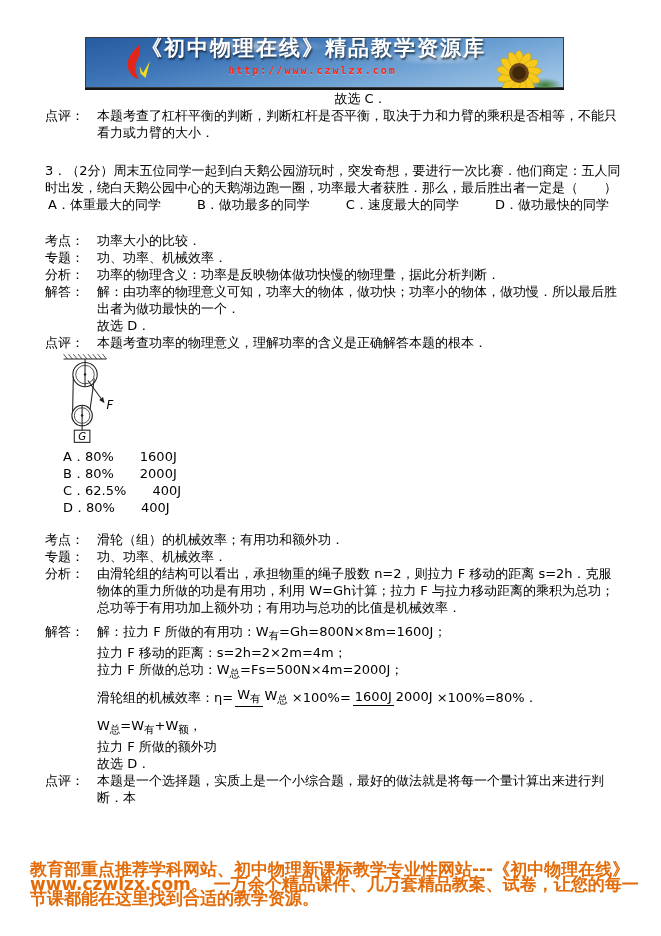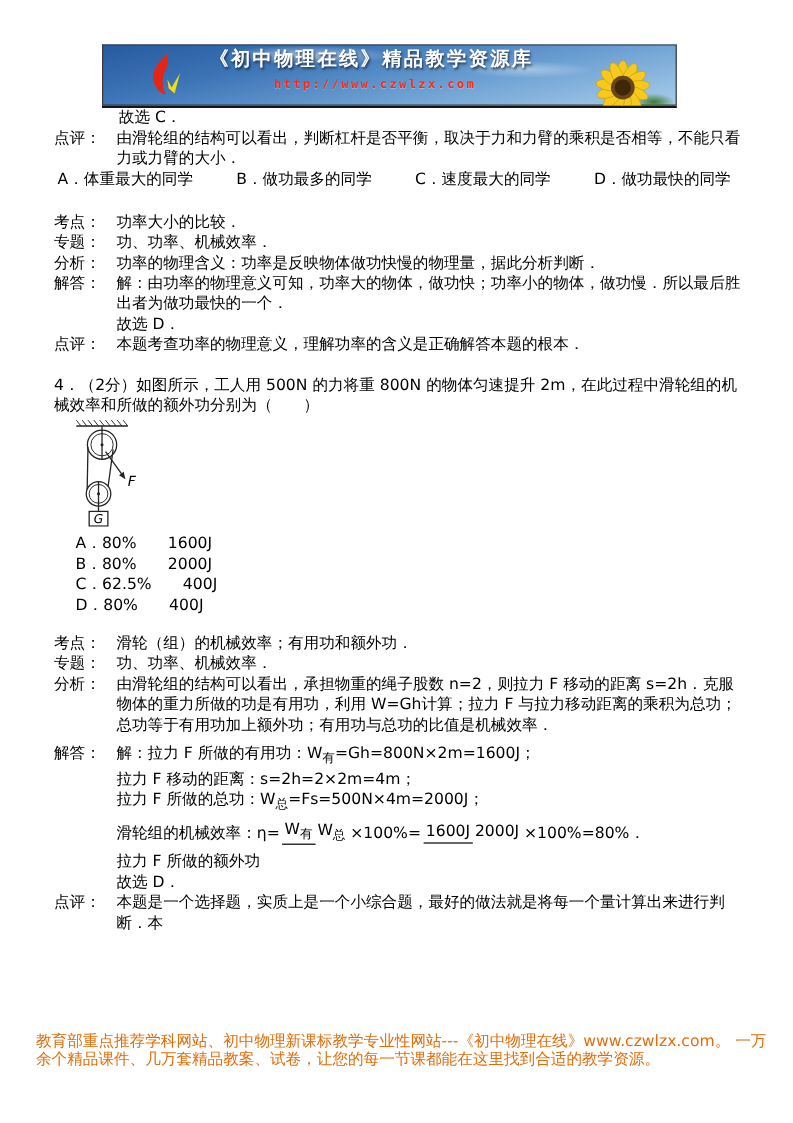--- a/index.html
+++ b/index.html
@@ -12,56 +12,56 @@
   .banner{
     position:absolute;left:85px;top:37px;width:479px;height:51px;overflow:hidden;
     background:linear-gradient(168deg,#275a9f 0%,#3c74b6 30%,#6b9fd2 62%,#a9cdea 100%);
     border-bottom:2px solid #161616;box-shadow:0 0 0 1px #3a3a3a inset;
   }
   .cloud{position:absolute;background:radial-gradient(ellipse at center,rgba(255,255,255,.55),rgba(255,255,255,0) 70%);}
   .cloud.c1{left:96px;top:1px;width:150px;height:16px;}
   .cloud.c2{left:300px;top:14px;width:110px;height:14px;opacity:.7;}
   .banner-title{
     position:absolute;left:56px;right:86px;top:3px;text-align:center;
-    color:#fff;font-weight:bold;font-size:16px;letter-spacing:2px;
+    color:#fff;font-weight:bold;font-size:21px;letter-spacing:2px;
     text-shadow:1px 2px 2px rgba(10,10,10,.65);white-space:nowrap;
   }
   .banner-url{
     position:absolute;left:62px;right:86px;top:25px;text-align:center;
     color:#ff2512;font-weight:bold;font-size:10px;letter-spacing:2px;
     font-family:"DejaVu Sans Mono",monospace;text-shadow:0 1px 1px rgba(255,255,255,.35);
   }
   .logo{position:absolute;left:36px;top:7px;width:32px;height:38px;}
   .sunflower{position:absolute;right:18px;top:9px;width:54px;height:54px;}
   .grass{position:absolute;right:2px;bottom:-4px;width:34px;height:14px;background:radial-gradient(ellipse at center,#3f7a2d,rgba(63,122,45,0) 72%);}
   
   .content{position:absolute;left:45px;top:88px;width:577px;}
   .row{display:flex;align-items:flex-start;}
   .lbl{flex:0 0 52px;white-space:nowrap;}
   .cnt{flex:1;min-width:0;}
-  .indent{margin-left:54px;}
+  .indent{margin-left:54px;text-align:center;}
   .stem{margin:0;}
   .mt21{margin-top:21px;} .mt19{margin-top:19px;} .mt17{margin-top:17px;}
   .mt15{margin-top:15px;} .mt7{margin-top:7px;} .mt10{margin-top:10px;} .mt2{margin-top:2px;}
   .opts3{display:flex;margin-left:3px;align-items:center;}
   .opts3 .opt{margin-right:36px;white-space:nowrap;}
   .opts4{display:flex;margin-left:18px;margin-top:1px;flex-direction:column;}
   .opt4{display:flex;margin-right:43px;white-space:nowrap;}
   .opt4 .eff{margin-right:0;}
   .opt4 .work{margin-left:26px;}
   .sub{font-size:10.5px;vertical-align:-3px;}
   .figure{width:78px;height:90px;margin:2px 0 0 2px;}
   .effline{display:flex;align-items:center;margin:5px 0 6px 0;}
   .frac{display:inline-flex;flex-direction:row;align-items:center;margin:0 2px;line-height:16px;}
   .frac .num{border-bottom:1px solid #000;padding:0 2px;}
   .frac .den{padding:0 2px;}
   
   .footer{
     position:absolute;left:30px;top:862px;width:614px;
-    color:#e36c0a;font-size:13px;line-height:14.5px;font-weight:normal;
+    color:#e36c0a;font-size:17px;line-height:14.5px;font-weight:bold;
   }
 </style>
 </head>
 <body>
 
 <div class="page">
 
   <div class="banner">
     <div class="cloud c1"></div>
     <div class="cloud c2"></div>
@@ -93,24 +93,25 @@
       <circle cx="30" cy="30" r="7.5" fill="#3f2709"></circle>
     </svg>
   </div>
 
   <div class="content">
 
     
     <div class="indent mt2">故选 C．</div>
     <div class="row">
       <span class="lbl">点评：</span>
-      <span class="cnt">由滑轮组的结构可以看出，判断杠杆是否平衡，取决于力和力臂的乘积是否相等，不能只看力或力臂的大小．</span>
+      <span class="cnt">本题考查了杠杆平衡的判断，判断杠杆是否平衡，取决于力和力臂的乘积是否相等，不能只看力或力臂的大小．</span>
     </div>
 
     
+    <p class="stem mt21">3．（2分）周末五位同学一起到白天鹅公园游玩时，突发奇想，要进行一次比赛．他们商定：五人同时出发，绕白天鹅公园中心的天鹅湖边跑一圈，功率最大者获胜．那么，最后胜出者一定是（　　）</p>
     <div class="opts3">
       <span class="opt">A．体重最大的同学</span>
       <span class="opt">B．做功最多的同学</span>
       <span class="opt">C．速度最大的同学</span>
       <span class="opt">D．做功最快的同学</span>
     </div>
 
     <div class="row mt19">
       <span class="lbl">考点：</span>
       <span class="cnt">功率大小的比较．</span>
@@ -129,21 +130,20 @@
         <span>解：由功率的物理意义可知，功率大的物体，做功快；功率小的物体，做功慢．所以最后胜出者为做功最快的一个．</span>
         <div>故选 D．</div>
       </span>
     </div>
     <div class="row">
       <span class="lbl">点评：</span>
       <span class="cnt">本题考查功率的物理意义，理解功率的含义是正确解答本题的根本．</span>
     </div>
 
     
-    <p class="stem mt17">4．（2分）如图所示，工人用 500N 的力将重 800N 的物体匀速提升 2m，在此过程中滑轮组的机械效率和所做的额外功分别为（　　）</p>
 
     <svg class="figure" viewBox="0 0 80 92">
       <g stroke="#222" fill="none" stroke-width="1.1">
         <line x1="17" y1="6" x2="61" y2="6"></line>
         <g stroke-width="0.8">
           <line x1="21" y1="6" x2="17" y2="1"></line>
             <line x1="26" y1="6" x2="22" y2="1"></line>
           <line x1="31" y1="6" x2="27" y2="1"></line>
             <line x1="36" y1="6" x2="32" y2="1"></line>
           <line x1="41" y1="6" x2="37" y2="1"></line>
@@ -200,36 +200,37 @@
       <span class="cnt">功、功率、机械效率．</span>
     </div>
     <div class="row">
       <span class="lbl">分析：</span>
       <span class="cnt">由滑轮组的结构可以看出，承担物重的绳子股数 n=2，则拉力 F 移动的距离 s=2h．克服物体的重力所做的功是有用功，利用 W=Gh计算；拉力 F 与拉力移动距离的乘积为总功；总功等于有用功加上额外功；有用功与总功的比值是机械效率．</span>
     </div>
 
     <div class="row mt7">
       <span class="lbl">解答：</span>
       <span class="cnt">
-        <div><span>解：拉力 F 所做的有用功：W</span><span class="sub">有</span><span>=Gh=800N×2m=1600J；</span></div>
+        <div><span>解：拉力 F 所做的有用功：W</span><span class="sub">有</span><span>=Gh=800N×8m=1600J；</span></div>
         <div>拉力 F 移动的距离：s=2h=2×2m=4m；</div>
         <div><span>拉力 F 所做的总功：W</span><span class="sub">总</span><span>=Fs=500N×4m=2000J；</span></div>
         <div class="effline">
           <span>滑轮组的机械效率：η=</span>
           <span class="frac">
             <span class="num"><span>W</span><span class="sub">有</span></span>
             <span class="den"><span>W</span><span class="sub">总</span></span>
           </span>
           <span>×100%=</span>
           <span class="frac">
             <span class="num">1600J</span>
             <span class="den">2000J</span>
           </span>
           <span>×100%=80%．</span>
         </div>
+        <div class="mt10"><span>W</span><span class="sub">总</span><span>=W</span><span class="sub">有</span><span>+W</span><span class="sub">额</span><span>，</span></div>
         <div>拉力 F 所做的额外功</div>
         <div>故选 D．</div>
       </span>
     </div>
 
     <div class="row">
       <span class="lbl">点评：</span>
       <span class="cnt">本题是一个选择题，实质上是一个小综合题，最好的做法就是将每一个量计算出来进行判断．本</span>
     </div>
 

